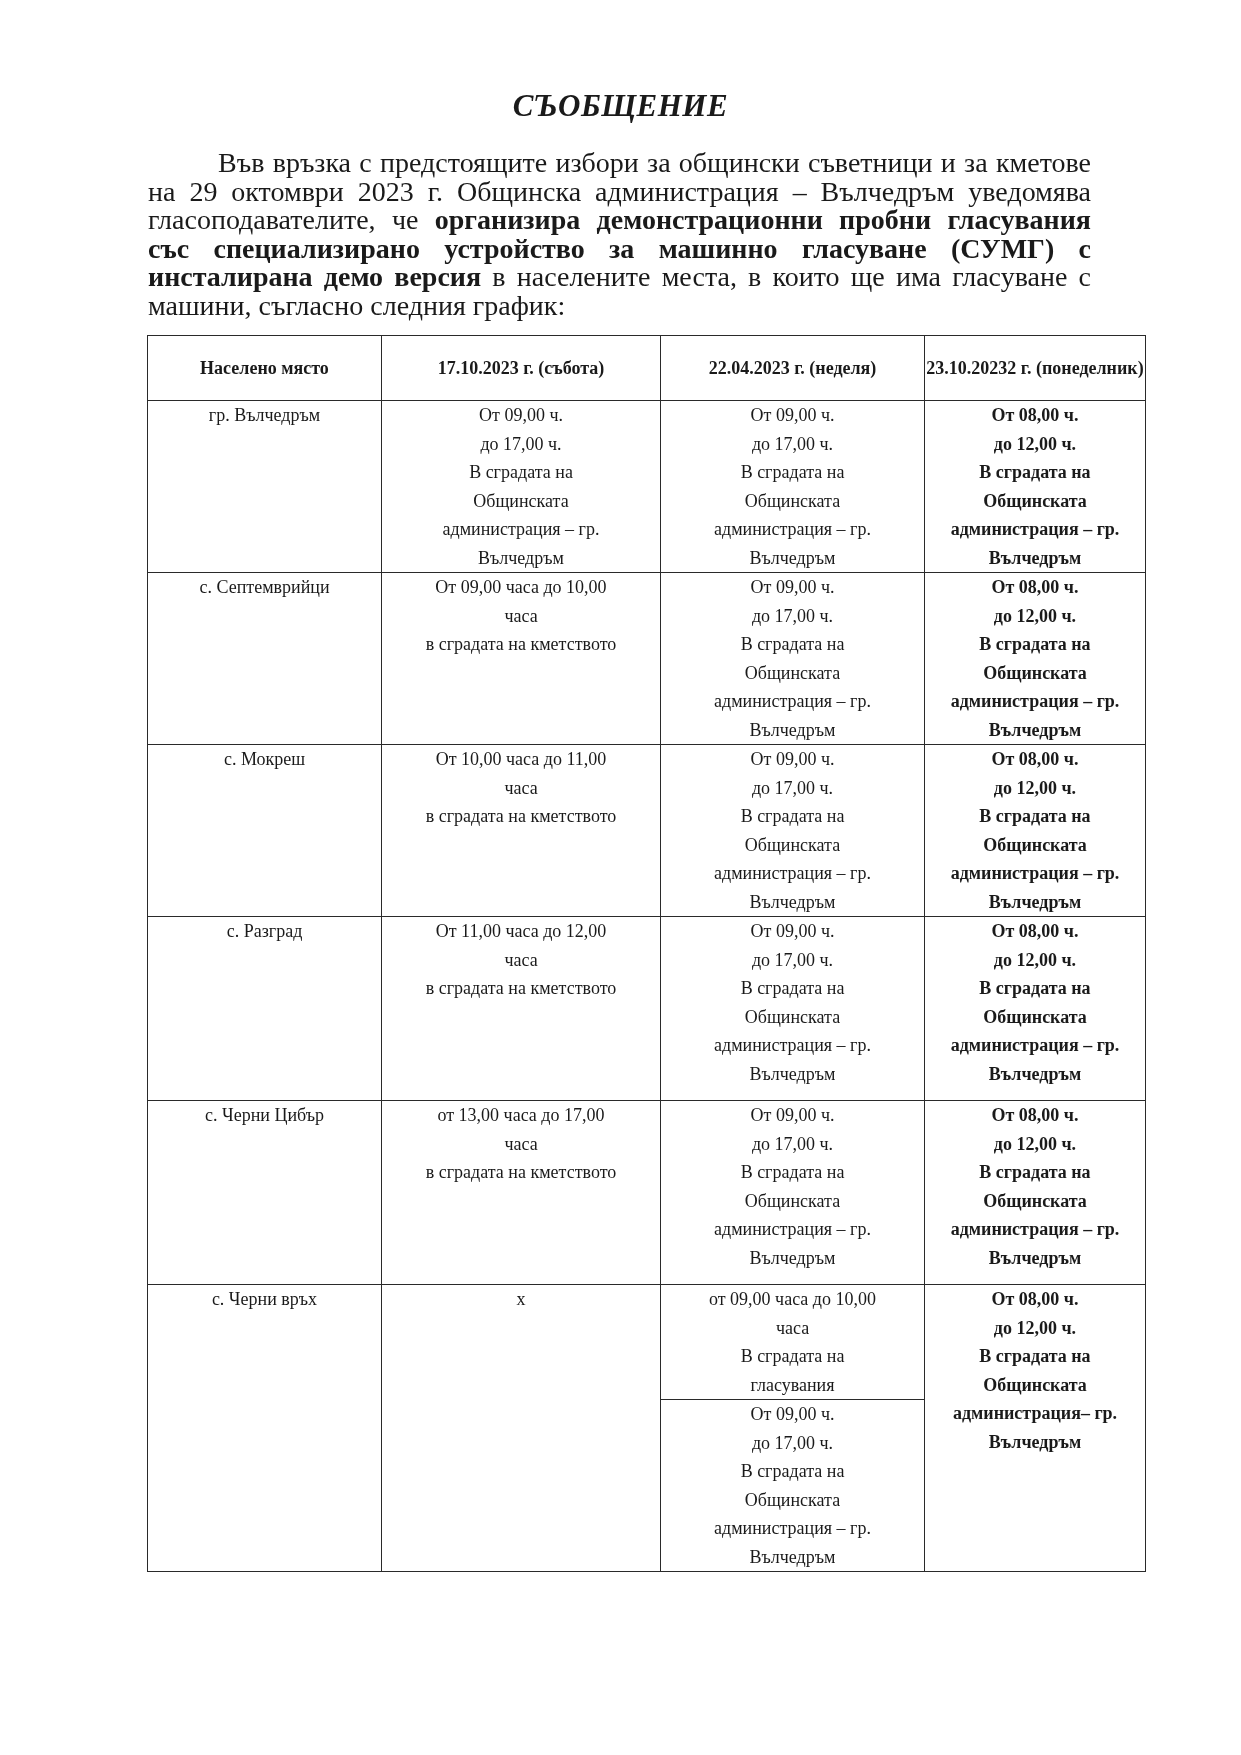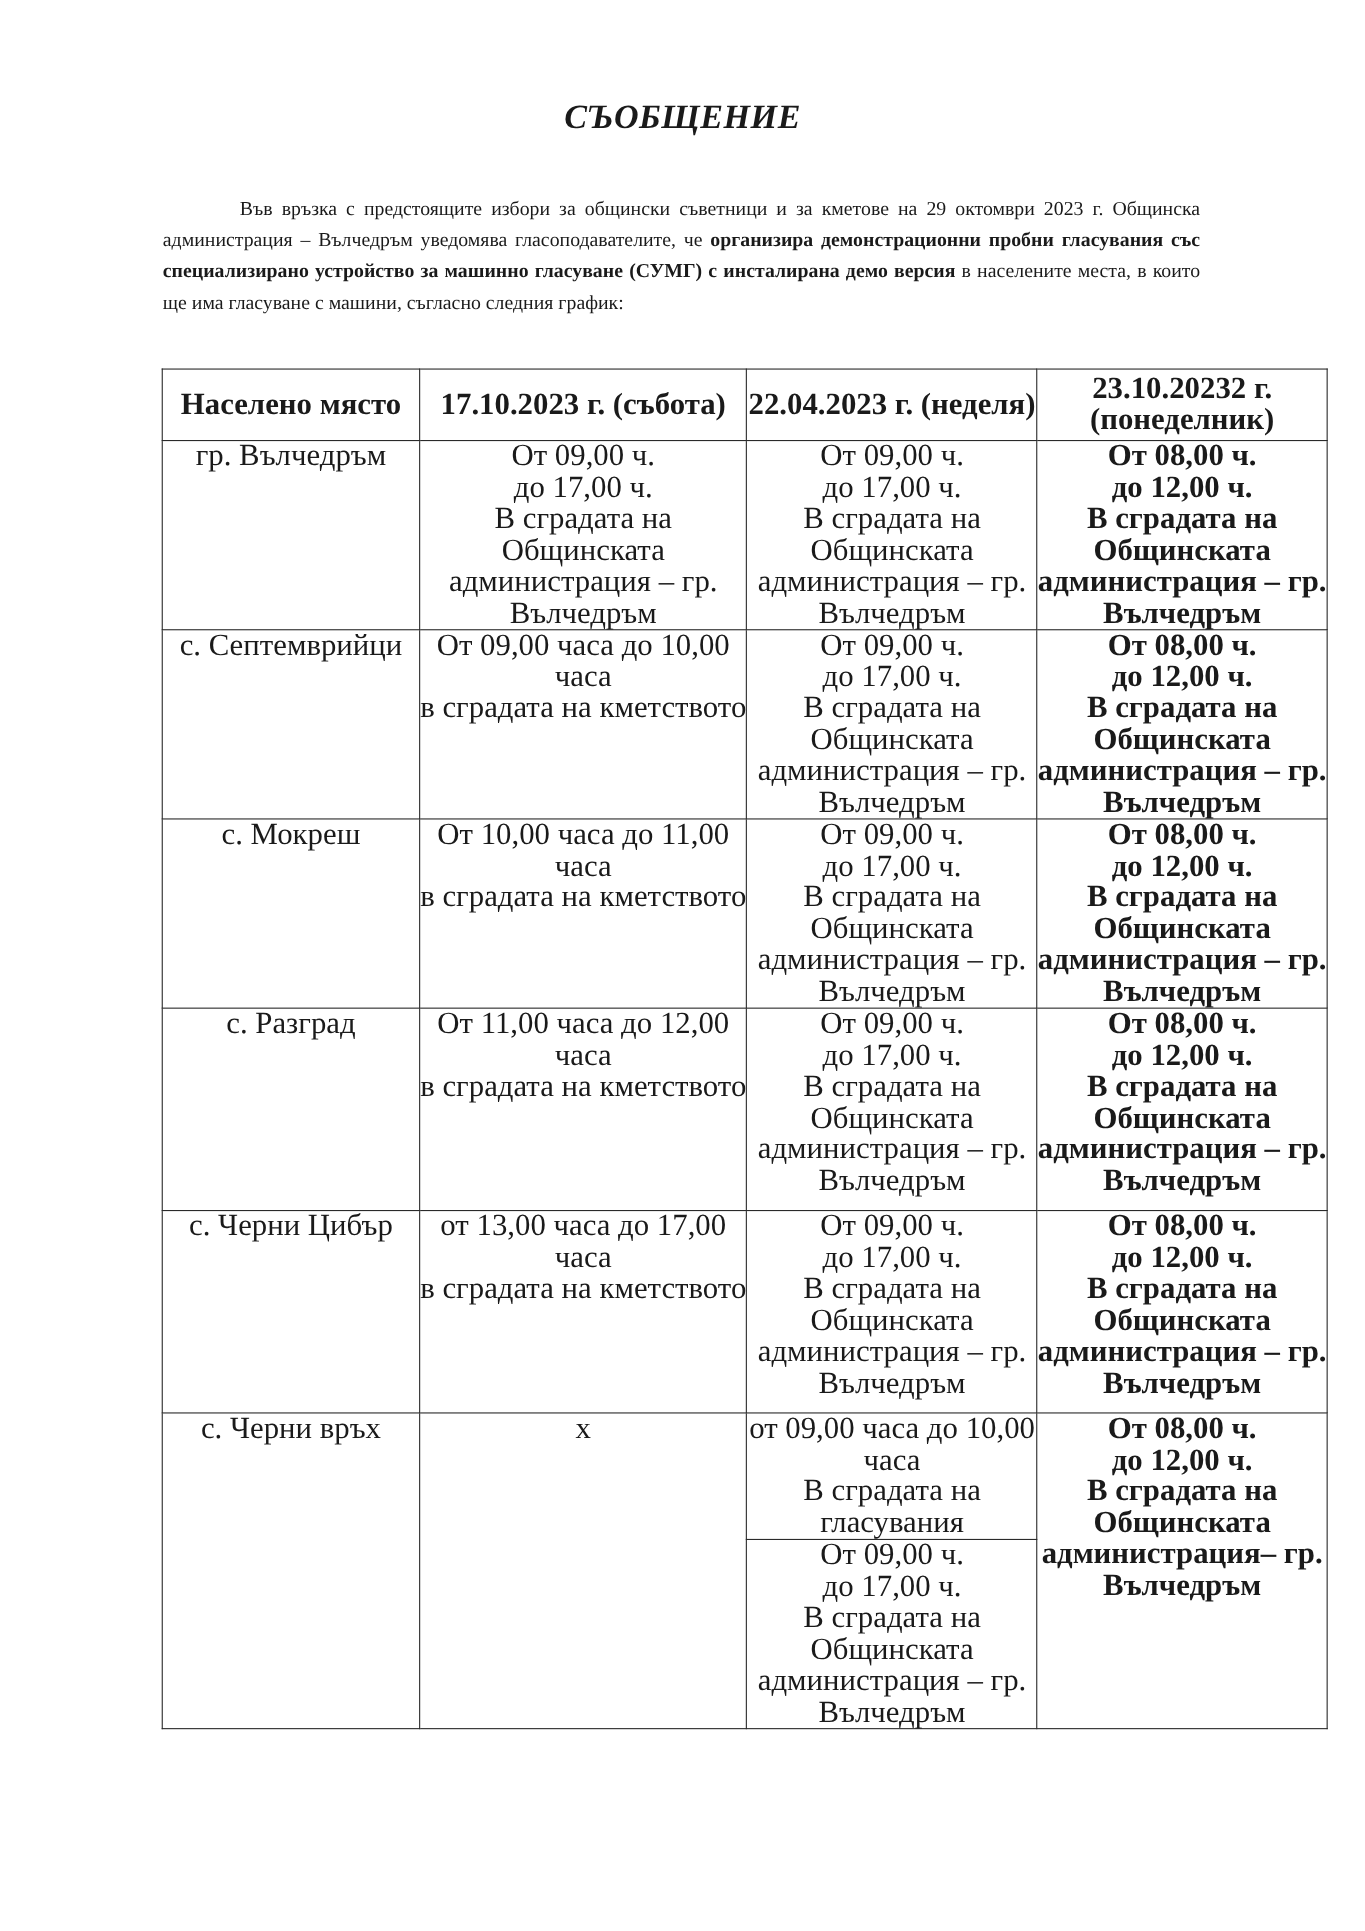--- a/index.html
+++ b/index.html
@@ -1,22 +1,22 @@
 <!DOCTYPE html>
 <html><head>
   <meta charset="utf-8">
   <style>
     html, body { margin: 0; padding: 0; background: #ffffff; }
     body { width: 1241px; height: 1755px; position: relative; font-family: "Liberation Serif", serif; color: #1a1a1a; overflow: hidden; }
-    .page { position: absolute; left: 0; top: 0; width: 1241px; height: 1755px; }
+    .page { position: absolute; left: 0; top: 0; width: 1146px; height: 1755px; }
     .title { position: absolute; left: 0; width: 1241px; top: 88px; text-align: center; font-size: 31px; font-weight: bold; font-style: italic; letter-spacing: 0.5px; }
-    .intro { position: absolute; left: 148px; top: 175px; width: 943px; font-size: 18px; line-height: 28.5px; text-align: justify; font-family: Liberation Serif, serif; }
+    .intro { position: absolute; left: 148px; top: 149px; width: 943px; font-size: 28px; line-height: 28.5px; text-align: justify; font-family: Liberation Serif, serif; }
     .intro .indent { display: inline-block; width: 70px; }
     .intro b { font-weight: bold; }
-    table.schedule { position: absolute; left: 147px; top: 335px; border-collapse: collapse; font-size: 28px; line-height: 28.5px; }
+    table.schedule { position: absolute; left: 147px; top: 335px; border-collapse: collapse; font-size: 18px; line-height: 28.5px; }
     table.schedule td, table.schedule th { border: 1.6px solid #2a2a2a; padding: 0; vertical-align: top; text-align: center; }
     table.schedule th { font-weight: bold; vertical-align: middle; height: 64px; }
     td.place { text-align: left; vertical-align: middle; padding-left: 2px; }
     .c1 { width: 233px; } .c2 { width: 278px; } .c3 { width: 263px; } .c4 { width: 220px; font-weight: bold; }
     .cell-line { display: block; white-space: nowrap; }
     td.mid { vertical-align: middle; }
   </style>
 </head>
 <body>
 

